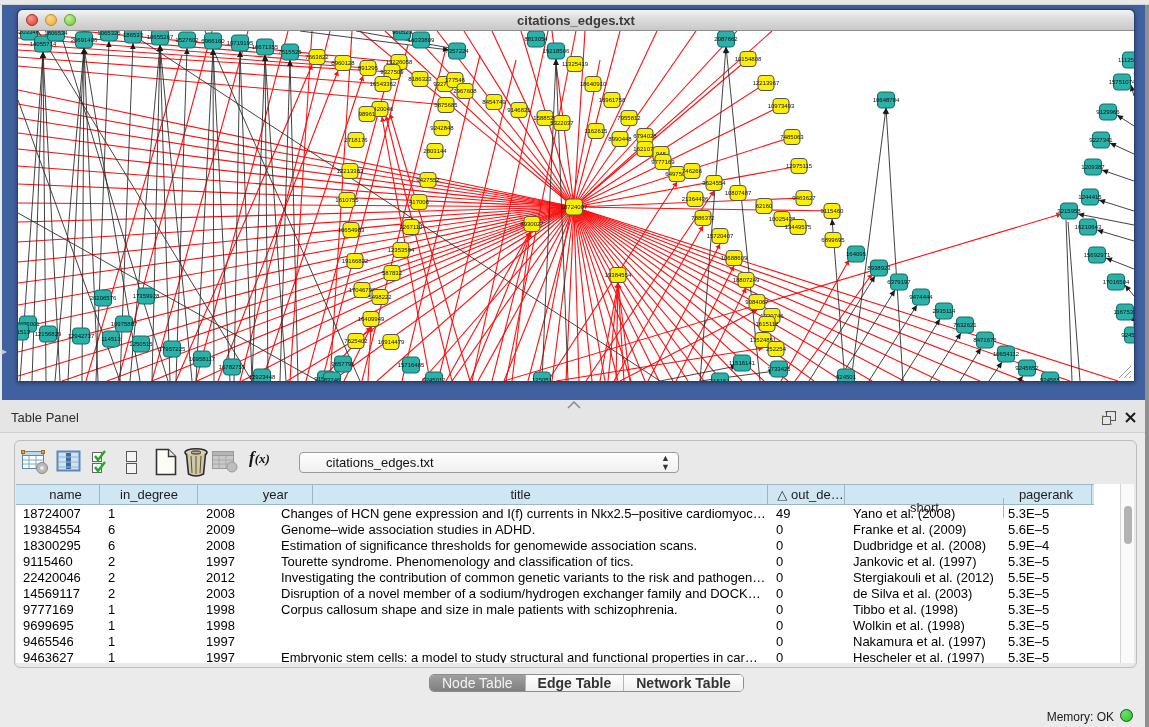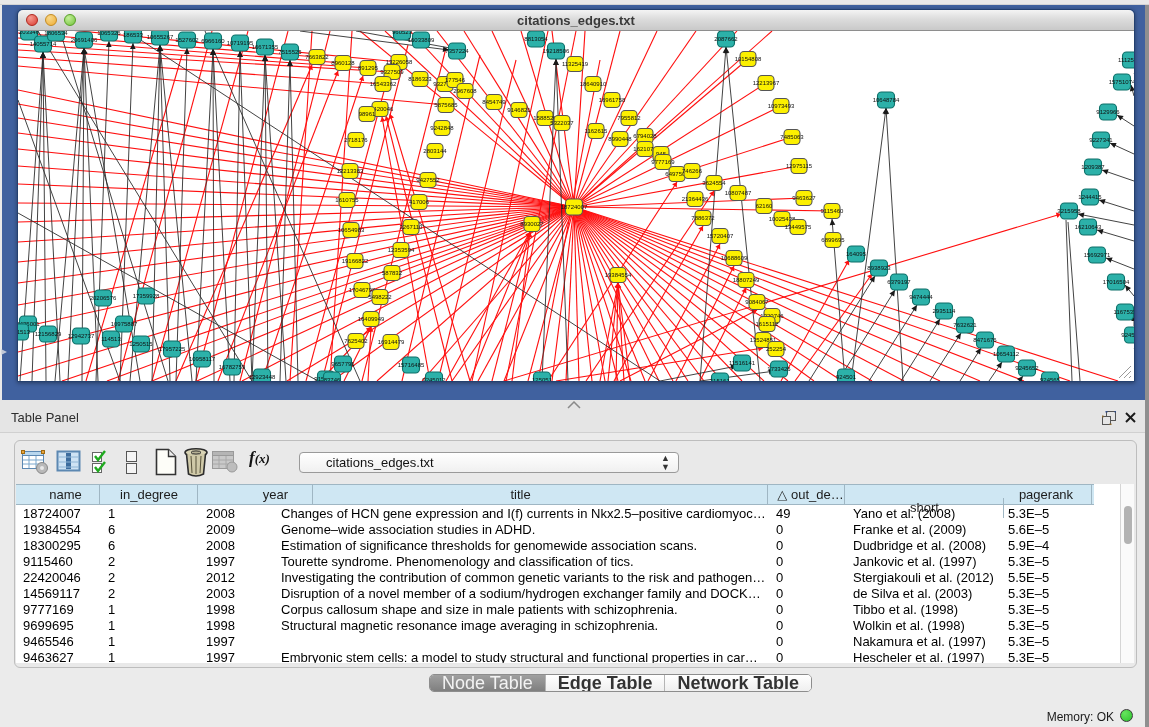--- a/index.html
+++ b/index.html
@@ -27,21 +27,21 @@
 #dropdown .arrows { position:absolute; right:8px; top:1px; font-size:9px; color:#333; line-height:9px; }
 #tbl { position:absolute; left:1px; top:43px; width:1104px; height:179px; background:#fff; overflow:hidden; }
 #thead { position:absolute; left:0; top:0; width:1078px; height:21px; background:#cfe7f3; border-top:1px solid #9fb6c3; border-bottom:1px solid #9fb6c3; }
 .hcell { position:absolute; top:0; height:20px; border-right:1px solid #9fb6c3; text-align:center; font-size:13px; color:#1c1c1c; line-height:20px; }
 #tbody { position:absolute; left:0; top:22px; width:1078px; height:157px; }
 .row { position:absolute; left:0; width:100%; height:16px; }
 .cell { position:absolute; top:0; height:16px; font-size:13px; color:#000; line-height:15px; white-space:nowrap; overflow:hidden; }
 #vscroll { position:absolute; left:1105px; top:43px; width:14px; height:179px; background:#fafafa; border-left:1px solid #d5d5d5; }
 #vthumb { position:absolute; left:2.5px; top:22px; width:8px; height:38px; background:#b3b3b3; border-radius:4px; }
 #tabs { position:absolute; left:429px; top:274px; height:18px; display:flex; border:1px solid #8d8d8d; border-radius:5px; overflow:hidden; background:#fff; }
-.tab { font-size:18px; font-weight:bold; color:#333; line-height:17px; padding:0 12px; background:linear-gradient(#ffffff,#efefef); border-right:1px solid #b5b5b5; }
+.tab { font-size:14px; font-weight:bold; color:#333; line-height:17px; padding:0 12px; background:linear-gradient(#ffffff,#efefef); border-right:1px solid #b5b5b5; }
 .tab.sel { background:linear-gradient(#a0a0a0,#7f7f7f); color:#f3f3f3; font-weight:normal; }
 .tab:last-child { border-right:none; }
 #memory { position:absolute; right:31px; top:310px; font-size:12px; color:#1a1a1a; }
 #memled { position:absolute; right:12px; top:309px; width:13px; height:13px; border-radius:50%;
    background:radial-gradient(circle at 35% 30%, #66e45e, #2cc32c); border:1px solid #3a3a3a; }
 </style></head>
 <body>
 <div id="desktop"></div>
 <div id="topstrip"></div>
 <div id="leftstrip"></div>
@@ -821,21 +821,20 @@
             <div class="cell" style="left:190px;width:66px">1998</div>
             <div class="cell" style="left:265px;width:486px">Corpus callosum shape and size in male patients with schizophrenia.</div>
             <div class="cell" style="left:760px;width:68px">0</div>
             <div class="cell" style="left:837px;width:146px">Tibbo et al. (1998)</div>
             <div class="cell" style="left:992px;width:83px">5.3E–5</div>
           </div>
 <div class="row" style="top:112px">
             <div class="cell" style="left:7px;width:76px">9699695</div>
             <div class="cell" style="left:92px;width:89px">1</div>
             <div class="cell" style="left:190px;width:66px">1998</div>
-            <div class="cell" style="left:265px;width:486px">Structural magnetic resonance image averaging in schizophrenia.</div>
             <div class="cell" style="left:760px;width:68px">0</div>
             <div class="cell" style="left:837px;width:146px">Wolkin et al. (1998)</div>
             <div class="cell" style="left:992px;width:83px">5.3E–5</div>
           </div>
 <div class="row" style="top:128px">
             <div class="cell" style="left:7px;width:76px">9465546</div>
             <div class="cell" style="left:92px;width:89px">1</div>
             <div class="cell" style="left:190px;width:66px">1997</div>
             <div class="cell" style="left:760px;width:68px">0</div>
             <div class="cell" style="left:837px;width:146px">Nakamura et al. (1997)</div>

